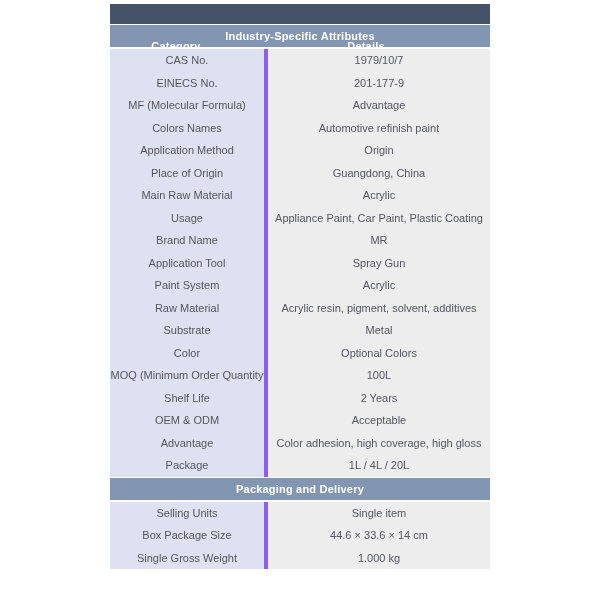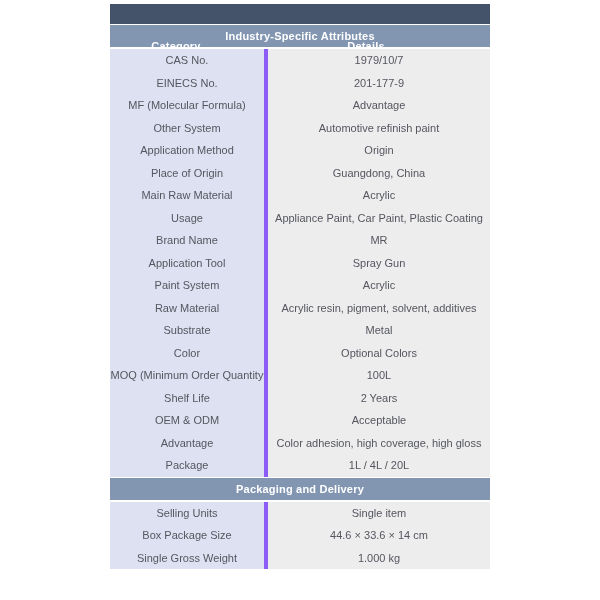--- a/index.html
+++ b/index.html
@@ -92,21 +92,21 @@
         </div>
         <div class="data-row">
           <div class="cell cat">EINECS No.</div>
           <div class="cell det">201-177-9</div>
         </div>
         <div class="data-row">
           <div class="cell cat">MF (Molecular Formula)</div>
           <div class="cell det">Advantage</div>
         </div>
         <div class="data-row">
-          <div class="cell cat">Other System</div>
+          <div class="cell cat">Colors Names</div>
           <div class="cell det">Automotive refinish paint</div>
         </div>
         <div class="data-row">
           <div class="cell cat">Application Method</div>
           <div class="cell det">Origin</div>
         </div>
         <div class="data-row">
           <div class="cell cat">Place of Origin</div>
           <div class="cell det">Guangdong, China</div>
         </div>

